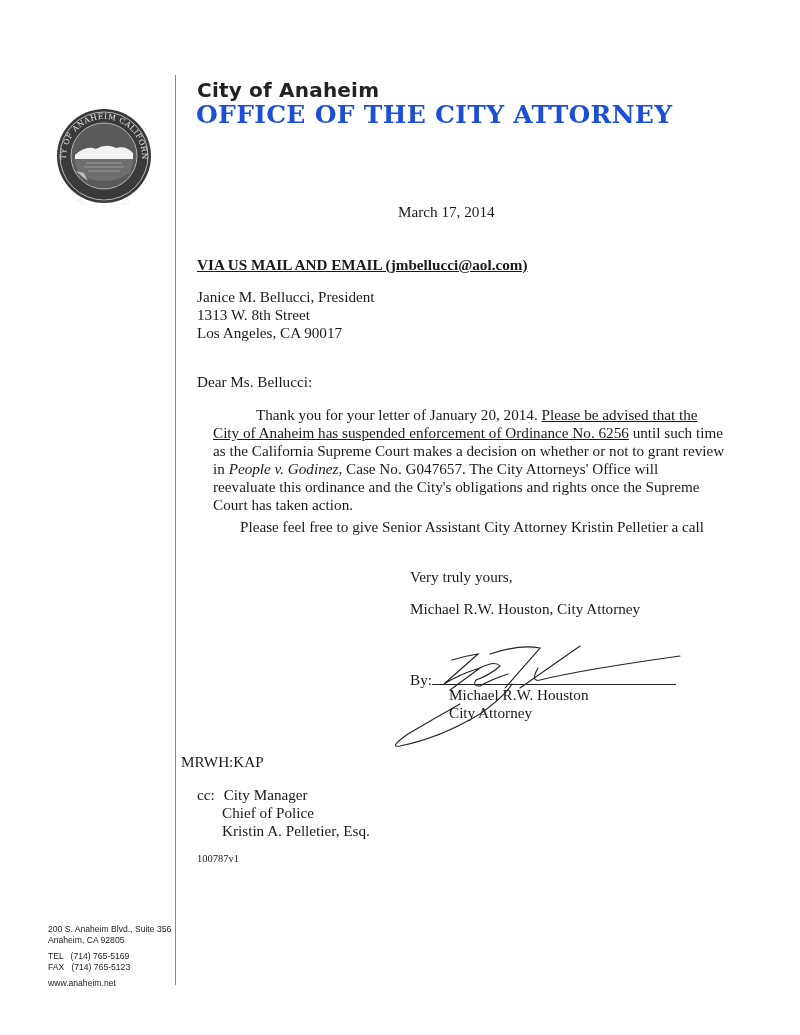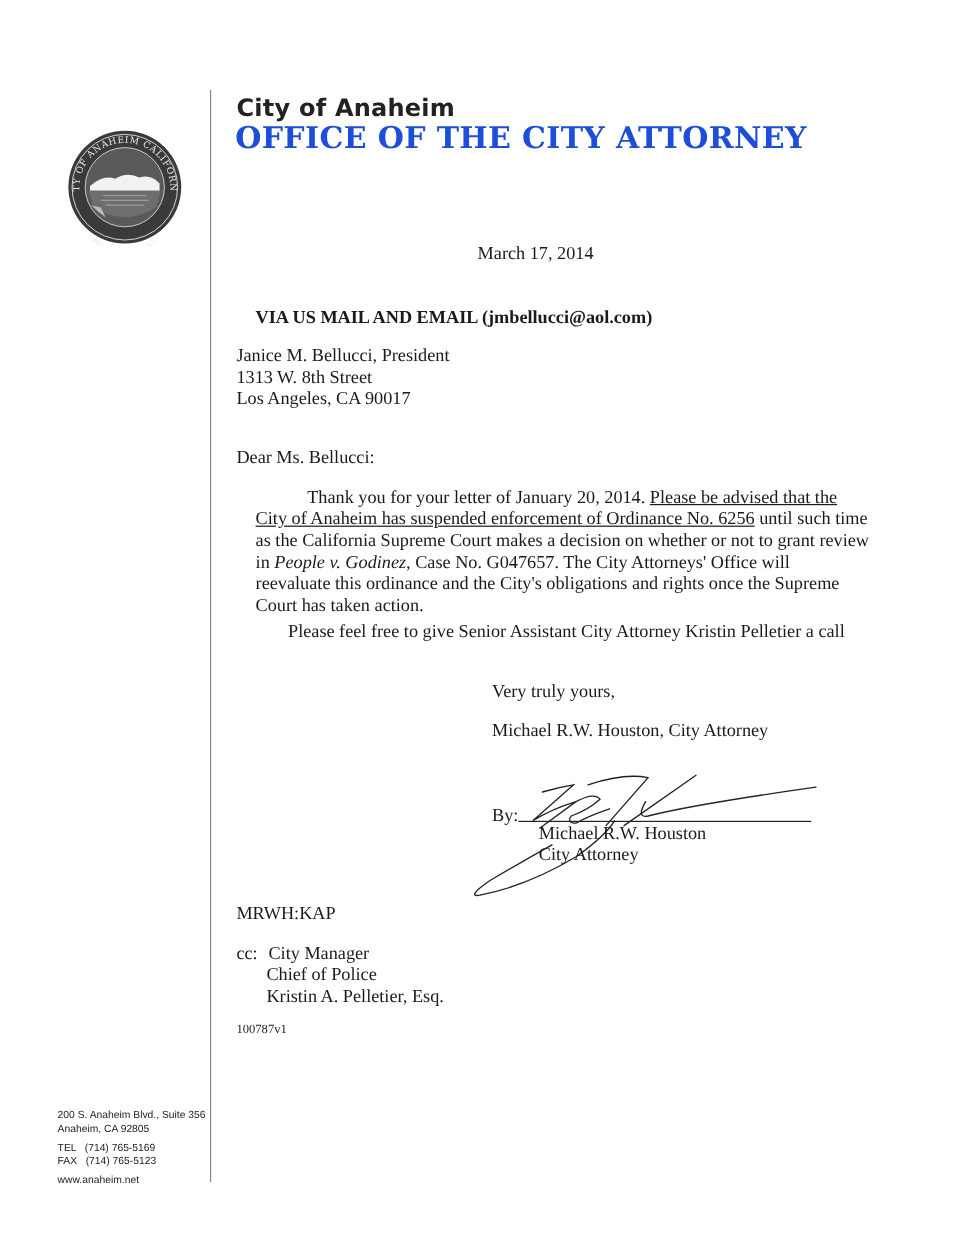--- a/index.html
+++ b/index.html
@@ -10,21 +10,21 @@
     .sans-narrow { font-family: "Liberation Sans", sans-serif; }
 
     #seal { left: 44px; top: 105px; width: 120px; height: 100px; }
     #divider { left: 175px; top: 75px; width: 1px; height: 910px; background: #8a8a8a; }
 
     #city-name { left: 197px; top: 78px; font-size: 20px; color: #222; letter-spacing: 0.2px; font-weight: bold; }
     #office-title { left: 196px; top: 100px; font-size: 25px; font-weight: bold; color: #1d4ed8; letter-spacing: 0.3px; font-family: "DejaVu Serif", serif; text-align: right; }
 
     .body-text { font-size: 15.2px; line-height: 18px; }
     #date { left: 398px; top: 203px; }
-    #via-line { left: 213px; top: 256px; font-weight: bold; }
+    #via-line { left: 197px; top: 256px; font-weight: bold; text-decoration: underline; }
     #recipient { left: 197px; top: 288px; }
     #recipient div { height: 18px; }
     #salutation { left: 197px; top: 373px; }
 
     #para1 { left: 197px; top: 406px; width: 480px; }
     #para1 .line { height: 18px; white-space: nowrap; margin-left: 16px; }
     .indent { display: inline-block; width: 43px; }
     .ul { text-decoration: underline; }
     .ital { font-style: italic; }
 
@@ -33,21 +33,21 @@
 
     #closing { left: 410px; top: 568px; }
     #signer-line { left: 410px; top: 600px; }
 
     #sig-block { left: 380px; top: 630px; width: 330px; height: 130px; }
     #by-label { left: 410px; top: 671px; }
     #sig-underline { left: 432px; top: 684px; width: 244px; height: 1px; background: #222; }
     #sig-name { left: 449px; top: 686px; }
     #sig-title { left: 449px; top: 704px; }
 
-    #initials { left: 197px; top: 753px; }
+    #initials { left: 181px; top: 753px; }
     #cc-block { left: 197px; top: 786px; }
     #cc-block .line { height: 18px; white-space: nowrap; }
     .cc-indent { display: inline-block; width: 25px; }
     #doc-id { left: 197px; top: 853px; font-size: 10.5px; }
 
     #footer { left: 48px; top: 924px; font-size: 8.6px; line-height: 11px; color: #222; }
     #footer .gap { height: 5px; }
   </style>
 </head>
 <body>

